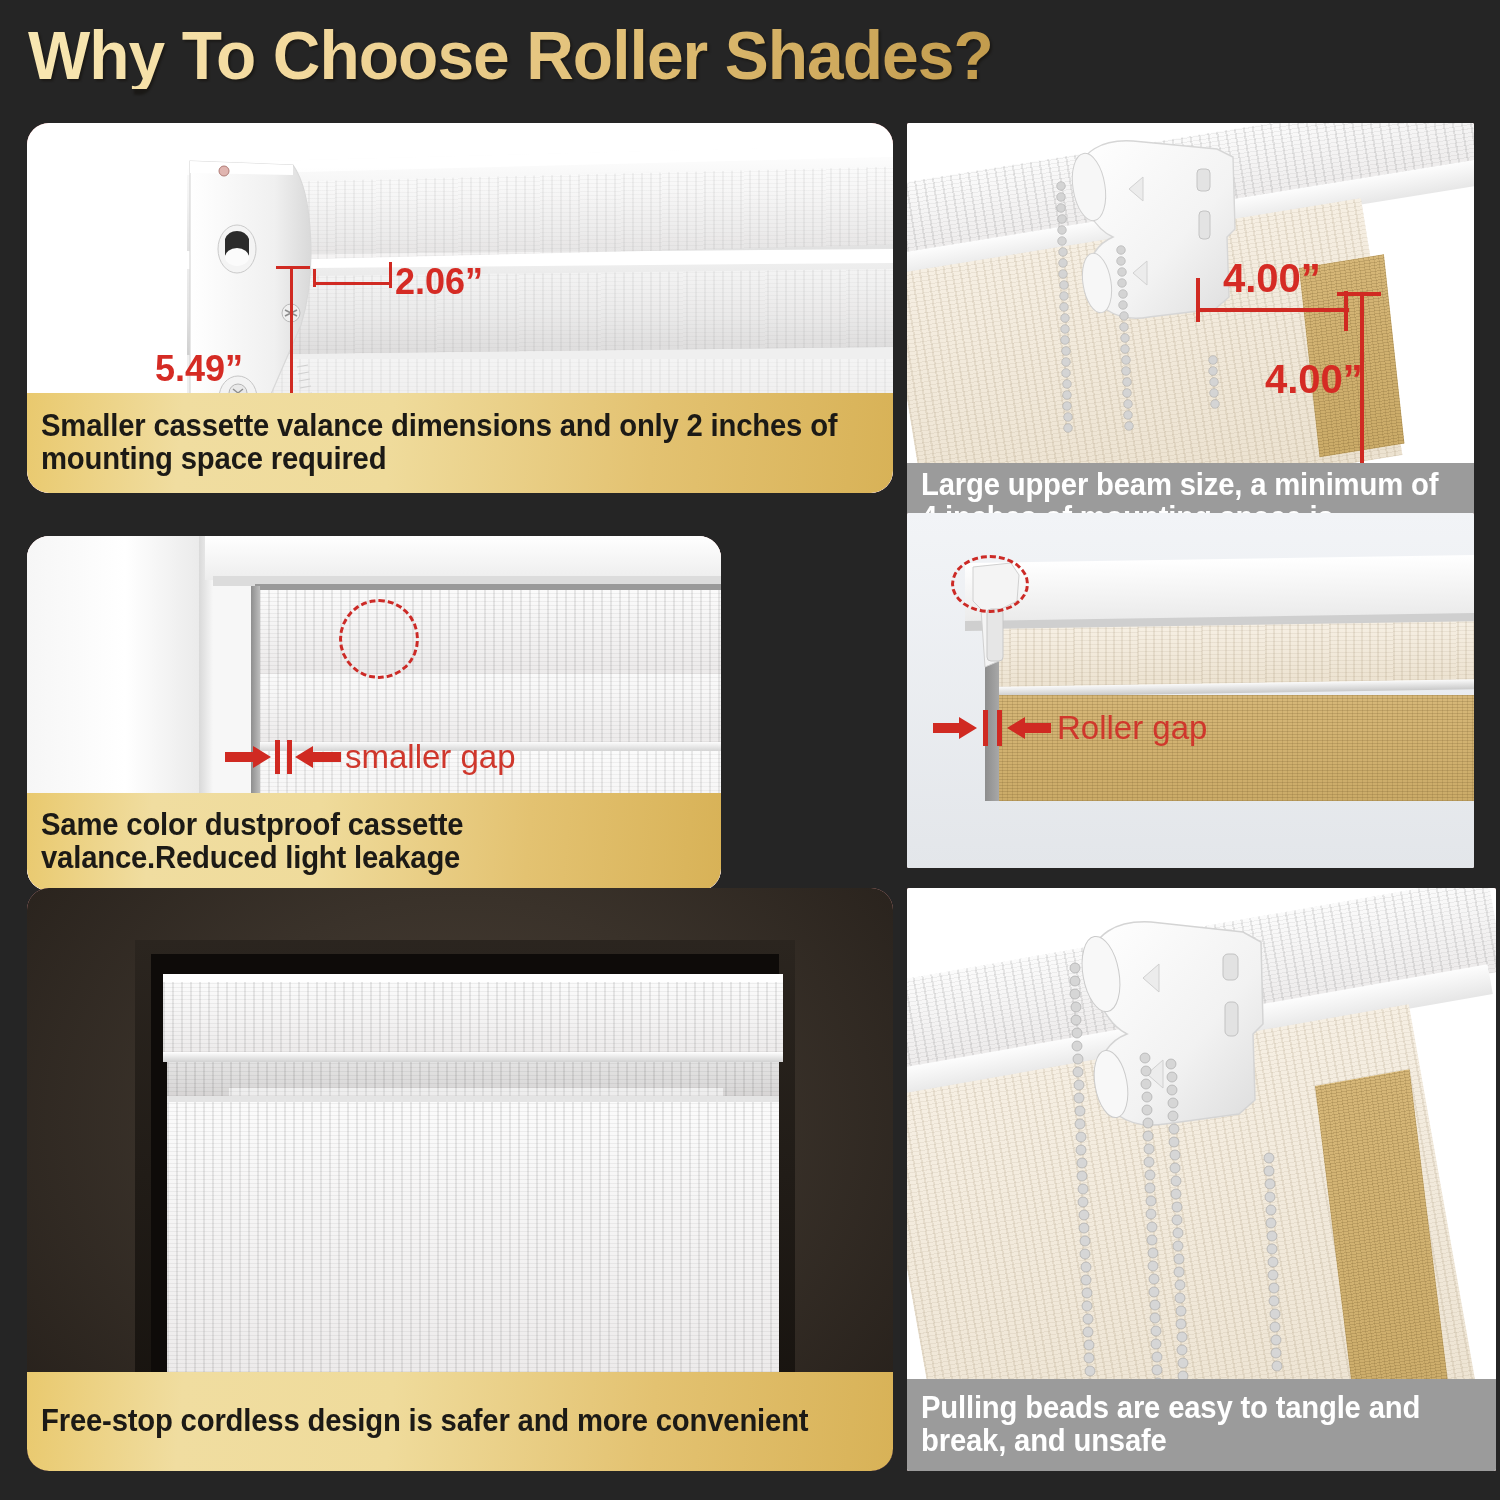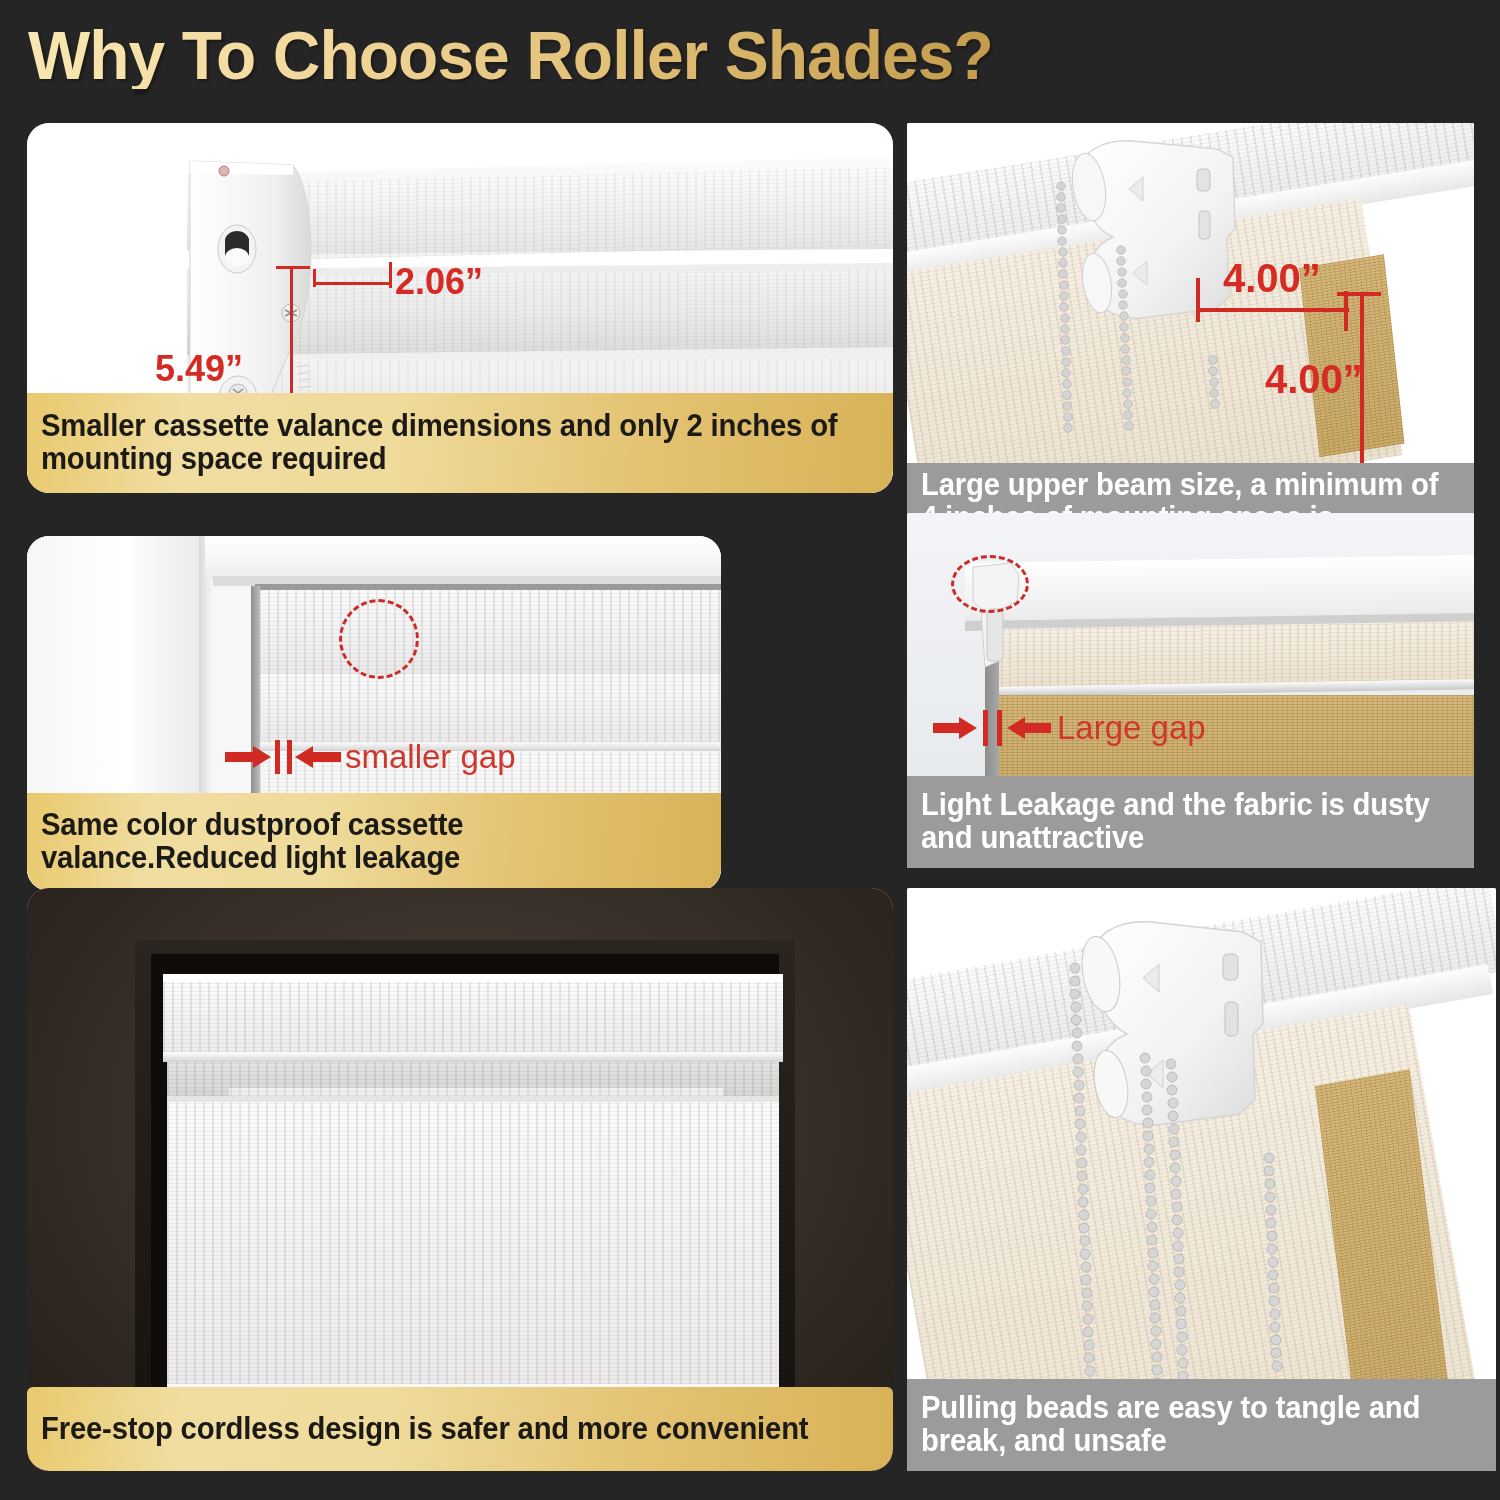--- a/index.html
+++ b/index.html
@@ -69,21 +69,21 @@
     color:#ffffff;
     font-weight:bold;
     font-size:30.5px;line-height:1.07;
     letter-spacing:-.2px;
   }
   .cap span{display:block;transform:scaleX(.96);transform-origin:left center;}
   .cap1{height:100px;}
   .cap2{height:110px;}
   .cap3{height:98px;}
   .cap4{height:92px;}
-  .cap5{height:84px;border-radius:6px;}
+  .cap5{height:99px;}
   .cap6{height:92px;}
   .redtxt{position:absolute;color:#d52b24;font-weight:bold;white-space:nowrap;}
   .redthin{position:absolute;color:#cf372c;font-weight:normal;white-space:nowrap;}
   .rline{position:absolute;background:#d02a22;}
   .dashcircle{position:absolute;border:3px dashed #cc2a26;border-radius:50%;}
 
   
   .fabric-white{
     background:
       repeating-linear-gradient(0deg, rgba(0,0,0,.05) 0px, rgba(0,0,0,.05) 1px, rgba(255,255,255,0) 1px, rgba(255,255,255,0) 4px),
@@ -360,26 +360,23 @@
       <div class="dashcircle" style="left:44px;top:42px;width:72px;height:52px;"></div>
 
       <svg width="290" height="46" viewBox="0 0 290 46" style="position:absolute;left:24px;top:192px;">
         <g fill="#d02a22">
           <path d="M2,18 L28,18 L28,12 L46,23 L28,34 L28,28 L2,28 Z"></path>
           <rect x="52" y="5" width="5" height="36"></rect>
           <rect x="66" y="5" width="5" height="36"></rect>
           <path d="M120,18 L94,18 L94,12 L76,23 L94,34 L94,28 L120,28 Z"></path>
         </g>
       </svg>
-      <div class="redthin" style="left:150px;top:196px;font-size:33px;">Large gap</div>
-    </div>
-
-    <div class="cap gray cap4">
-      <span>Light Leakage and the fabric is dusty and unattractive</span>
-    </div>
+      <div class="redthin" style="left:150px;top:196px;font-size:33px;">Roller gap</div>
+    </div>
+
   </div>
 
   <div class="panel left p5">
     <div class="photo" style="background:radial-gradient(ellipse at 50% 40%,#4b4036 0%,#3a322a 45%,#241e19 100%);">
 
       <div style="position:absolute;left:108px;top:52px;width:660px;height:470px;background:linear-gradient(180deg,#2b251f,#17130f);"></div>
       <div style="position:absolute;left:124px;top:66px;width:628px;height:452px;background:#0e0b09;"></div>
 
       <div style="position:absolute;left:186px;top:200px;width:510px;height:318px;
                   background:linear-gradient(180deg,#e9f1f2 0%,#dfe7e5 30%,#b9c2b6 100%);"></div>

